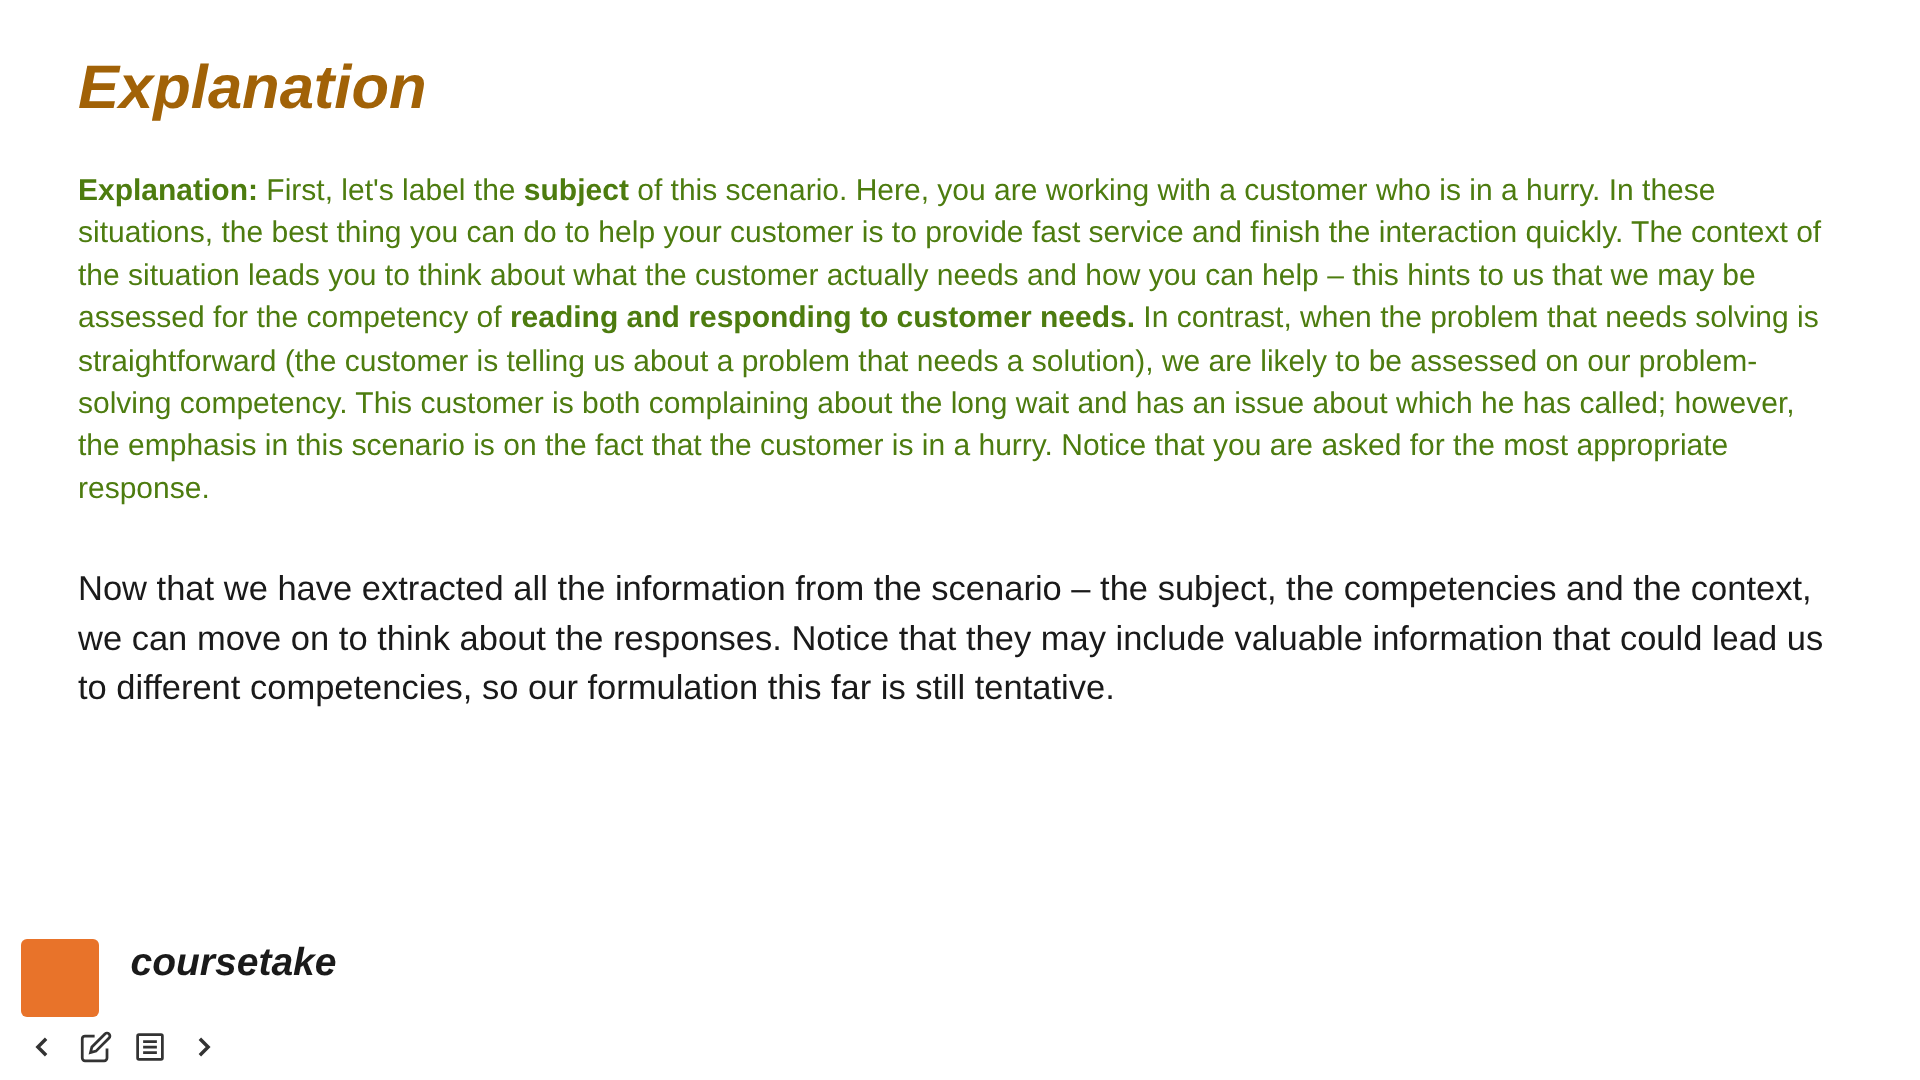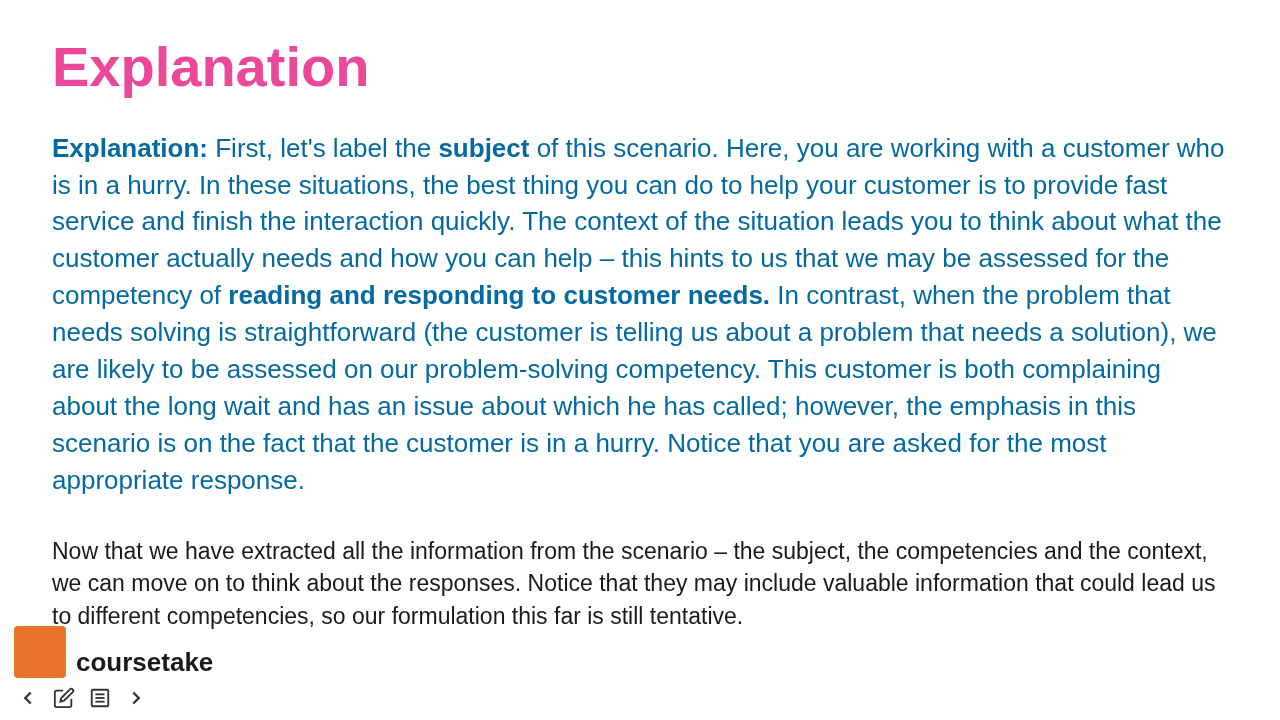--- a/index.html
+++ b/index.html
@@ -15,31 +15,32 @@
       font-family: Arial, sans-serif;
       overflow: hidden;
       position: relative;
     }
 
     .main-content {
       padding: 36px 52px 0 52px;
     }
 
     .page-title {
-      font-size: 56px;
+      font-size: 41px;
       font-weight: 900;
-      color: #ec4899;
+      color: #a16207;
       margin-bottom: 32px;
       line-height: 1.1;
+      font-style: italic;
     }
 
     .explanation-body {
-      font-size: 26px;
+      font-size: 20px;
       line-height: 1.42;
-      color: #0369a1;
+      color: #4d7c0f;
       margin-bottom: 36px;
     }
 
     .explanation-body .label-bold {
       font-weight: 700;
     }
 
     .explanation-body .subject-bold {
       font-weight: 700;
     }
@@ -87,23 +88,24 @@
       position: absolute;
       bottom: 0;
       left: 0;
       right: 0;
       display: flex;
       flex-direction: column;
     }
 
     .logo-row {
       display: flex;
-      align-items: flex-end;
+      align-items: flex-start;
       padding: 8px 14px 4px 14px;
-      gap: 10px;
+      gap: 21px;
+      font-style: italic;
     }
 
     .controls-row {
       display: flex;
       align-items: center;
       padding: 2px 14px 8px 14px;
       gap: 8px;
     }
   </style>
 </head>

